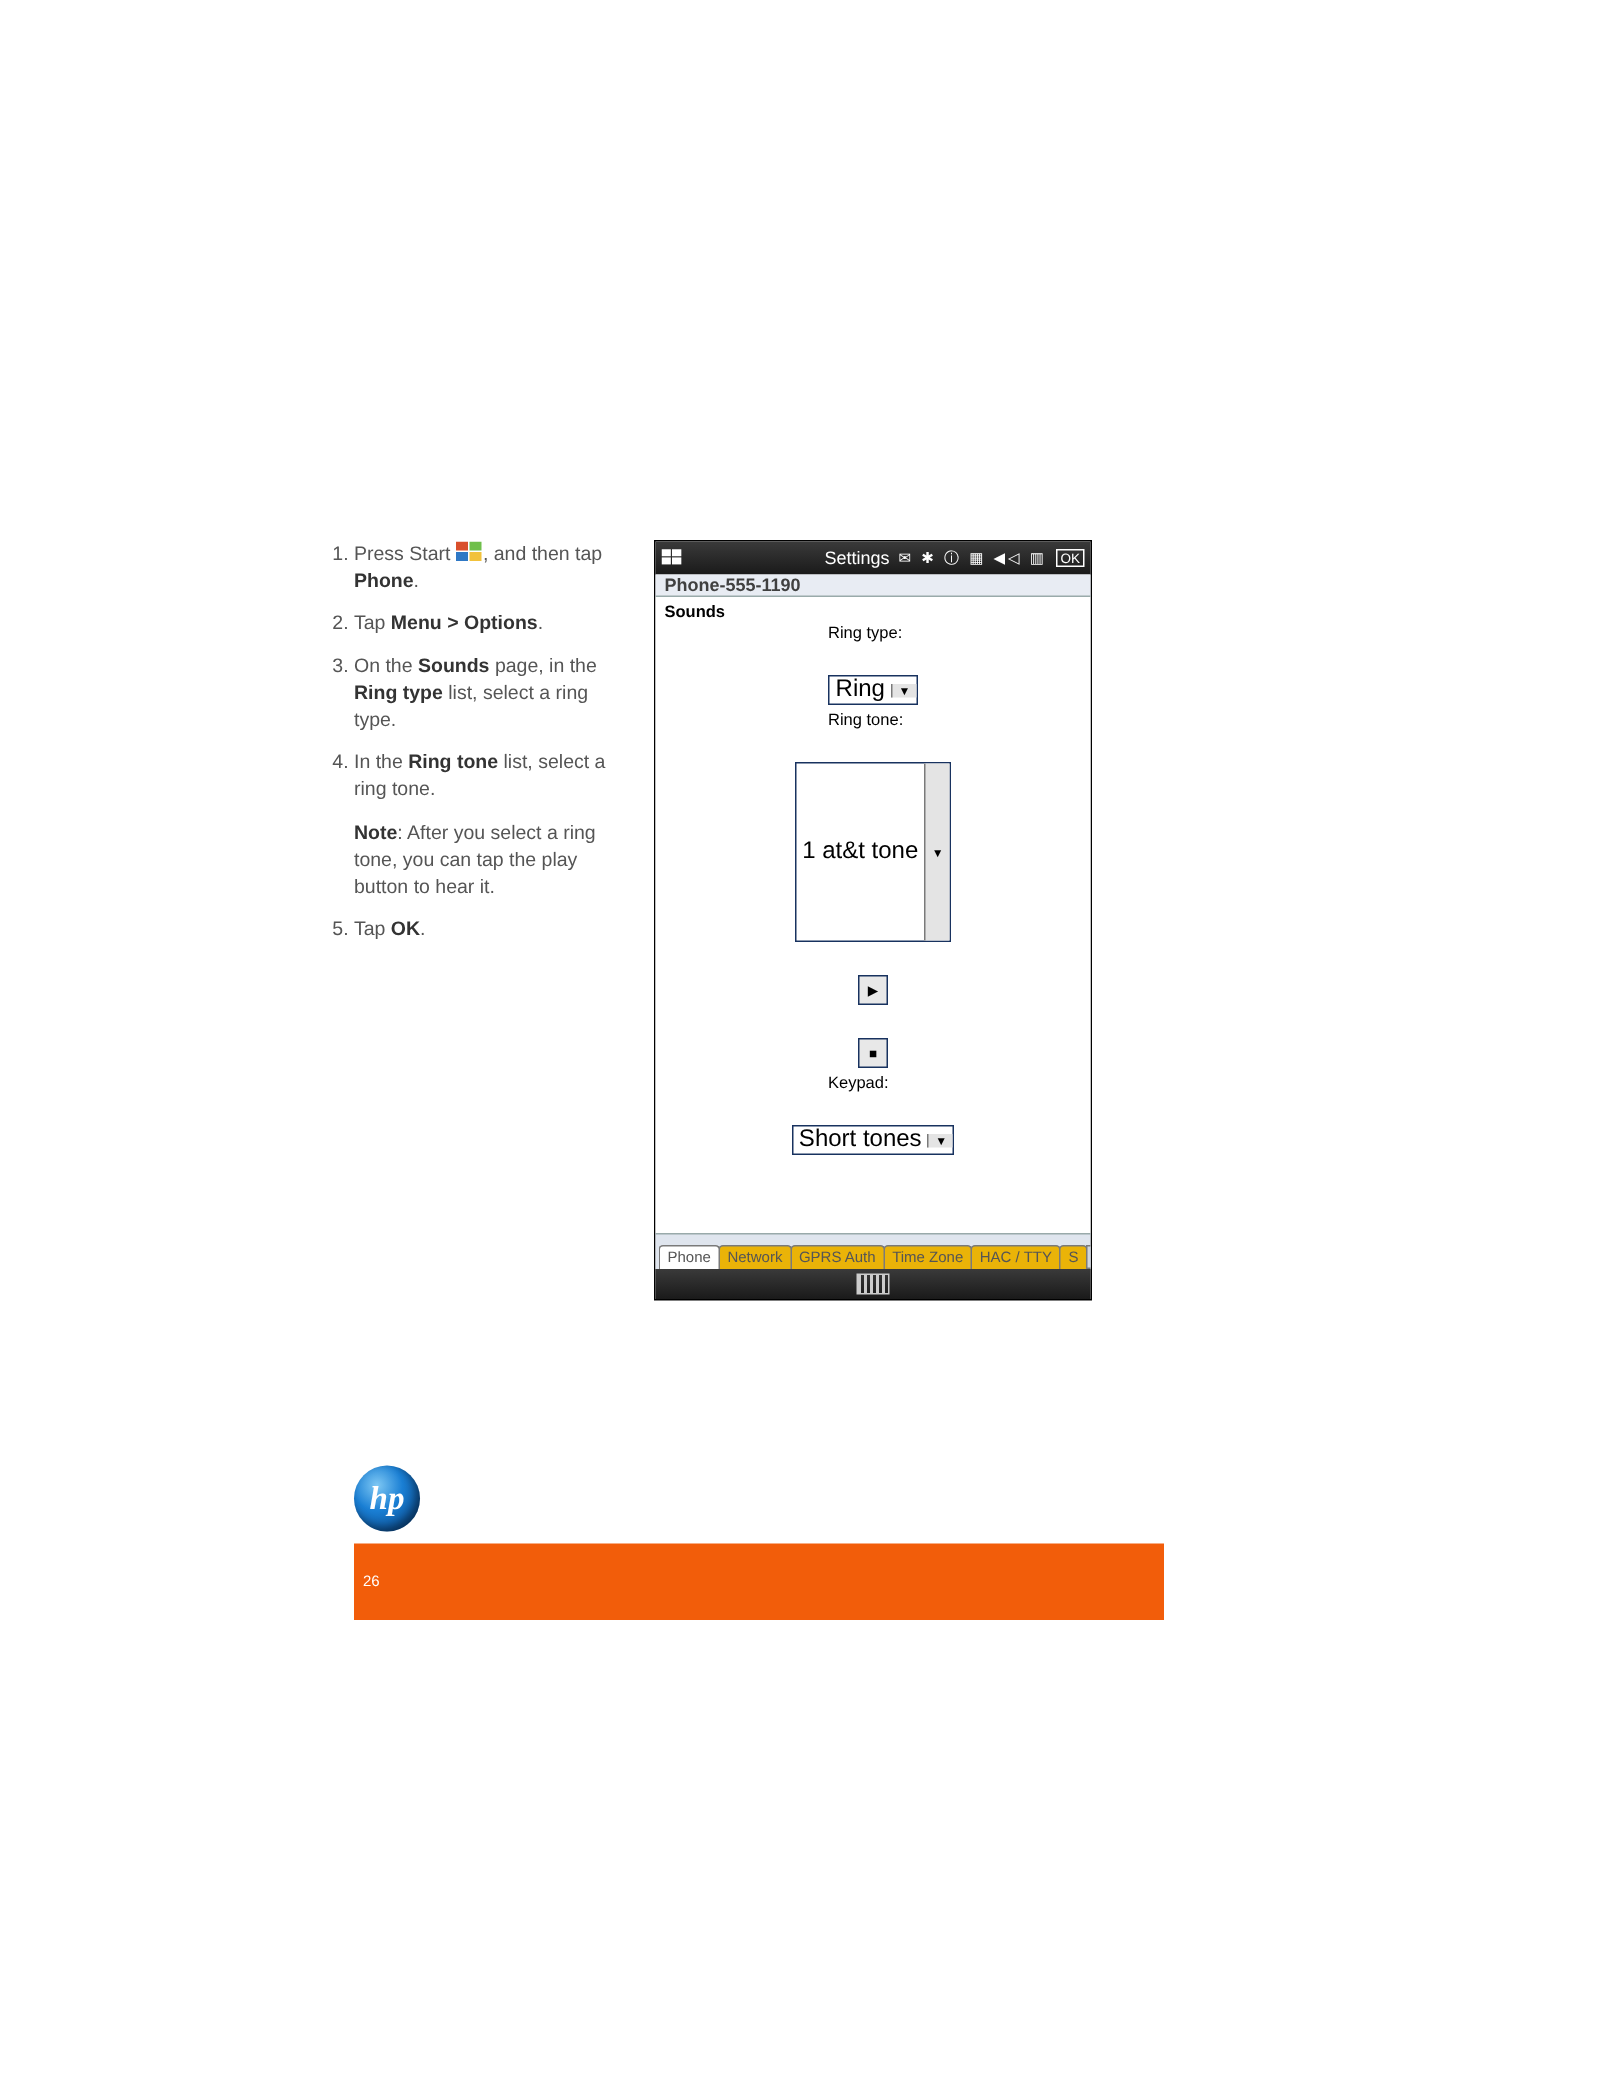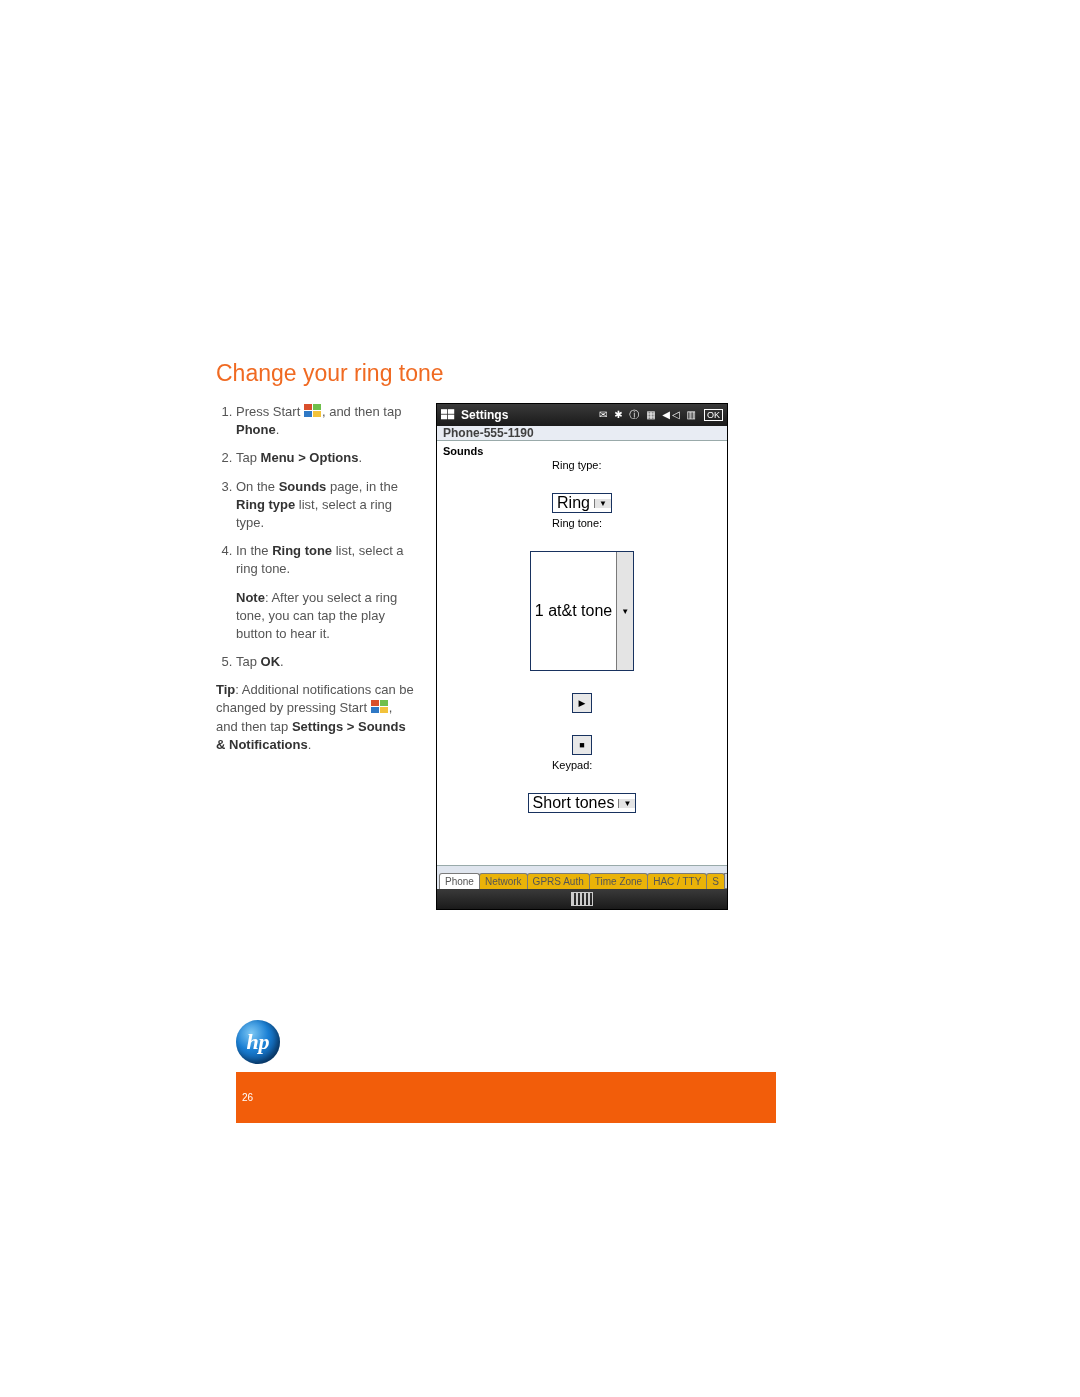--- a/index.html
+++ b/index.html
@@ -59,21 +59,21 @@
   .dev-top {
     background: linear-gradient(#3a3a3a,#1a1a1a);
     color: #fff;
     font-size: 12px;
     display: flex;
     align-items: center;
     padding: 2px 4px;
     gap: 6px;
     height: 18px;
   }
-  .dev-top .title { flex: 1; font-weight: bold; }
+  .dev-top .title { flex: 1; font-weight: normal; text-align: right; }
   .status-icons { letter-spacing: 2px; font-size: 10px; }
   .subheader {
     background: #e8ecf3;
     color: #404040;
     font-weight: bold;
     font-size: 12px;
     padding: 0 6px;
     border-bottom: 1px solid #9aa;
   }
   .panel {
@@ -171,21 +171,20 @@
     color: #fff;
     font-size: 10px;
     padding: 20px 6px;
     width: 528px;
   }
 </style>
 </head>
 <body>
 
 <div class="page">
-  <div class="heading">Change your ring tone</div>
 
   <div class="content-row">
     <div class="steps-col">
       <ol class="steps">
         <li>
           <span>Press Start </span><svg class="inline-icon" viewBox="0 0 18 15">
               <rect x="0" y="0" width="8" height="6" fill="#d94f2b"></rect>
               <rect x="9" y="0" width="8" height="6" fill="#6fbf4b"></rect>
               <rect x="0" y="7" width="8" height="6" fill="#2f78c5"></rect>
               <rect x="9" y="7" width="8" height="6" fill="#f2c23b"></rect>
@@ -200,28 +199,20 @@
         <li>
           <span>In the </span><b>Ring tone</b><span> list, select a ring tone.</span>
           <div style="margin-top:10px;">
             <b>Note</b><span>:  After you select a ring tone, you can tap the play button to hear it.</span>
           </div>
         </li>
         <li>
           <span>Tap </span><b>OK</b><span>.</span>
         </li>
       </ol>
-      <div class="tip">
-        <b>Tip</b><span>:  Additional notifications can be changed by pressing Start </span><svg class="inline-icon" viewBox="0 0 18 15">
-            <rect x="0" y="0" width="8" height="6" fill="#d94f2b"></rect>
-            <rect x="9" y="0" width="8" height="6" fill="#6fbf4b"></rect>
-            <rect x="0" y="7" width="8" height="6" fill="#2f78c5"></rect>
-            <rect x="9" y="7" width="8" height="6" fill="#f2c23b"></rect>
-          </svg><span>, and then tap </span><b>Settings &gt; Sounds &amp; Notifications</b><span>.</span>
-      </div>
     </div>
 
     <div class="device">
       <div class="dev-top">
         <svg width="14" height="12" viewBox="0 0 18 15">
             <rect x="0" y="0" width="8" height="6" fill="#fff"></rect>
             <rect x="9" y="0" width="8" height="6" fill="#fff"></rect>
             <rect x="0" y="7" width="8" height="6" fill="#fff"></rect>
             <rect x="9" y="7" width="8" height="6" fill="#fff"></rect>
           </svg>

